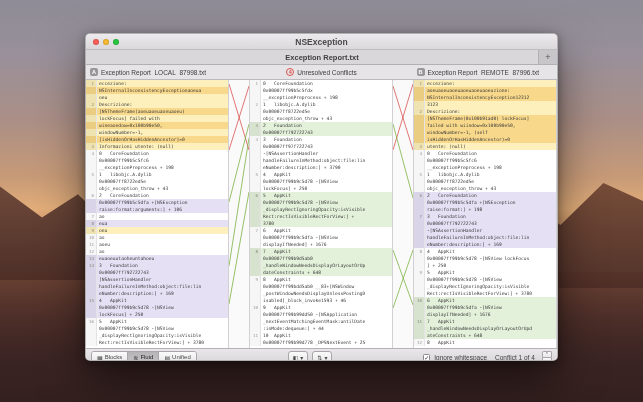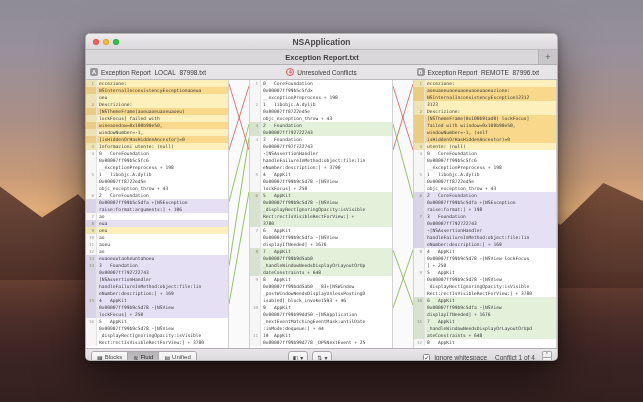--- a/index.html
+++ b/index.html
@@ -91,21 +91,21 @@
 <div class="ground"></div>
 
 <div class="window">
 
   <div class="titlebar">
     <div class="lights">
       <button class="light red"></button>
       <button class="light yellow"></button>
       <button class="light green"></button>
     </div>
-    <div class="win-title">NSApplication</div>
+    <div class="win-title">NSException</div>
   </div>
 
   <div class="tabbar">
     <div class="tab">
       <span>Exception Report.txt</span>
     </div>
     <div class="tab-add">+</div>
   </div>
 
   <div class="fileheader">

